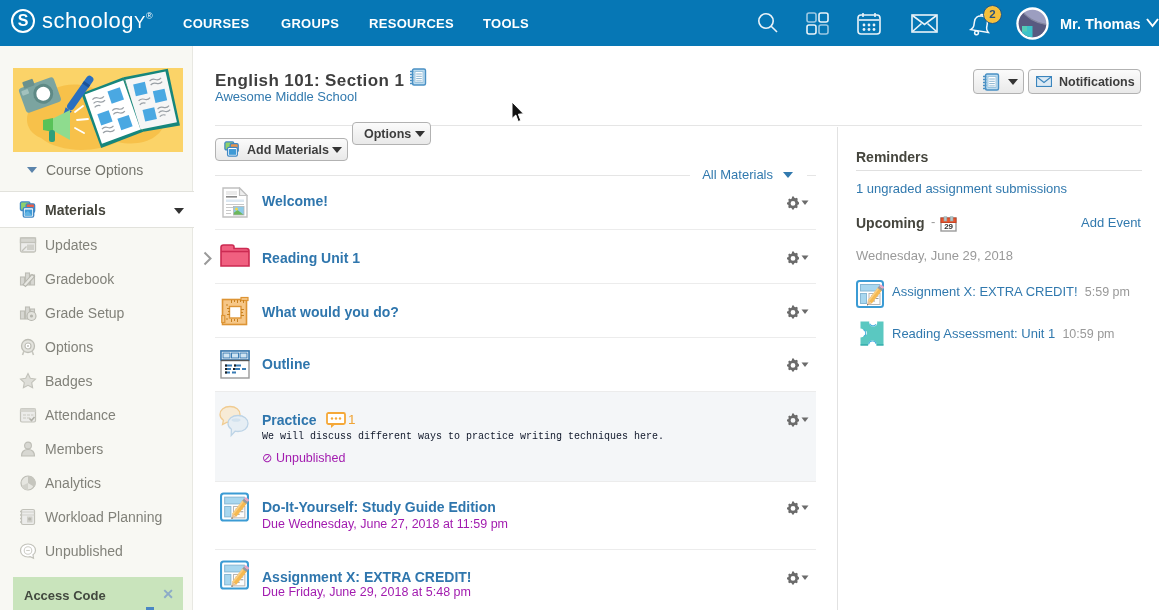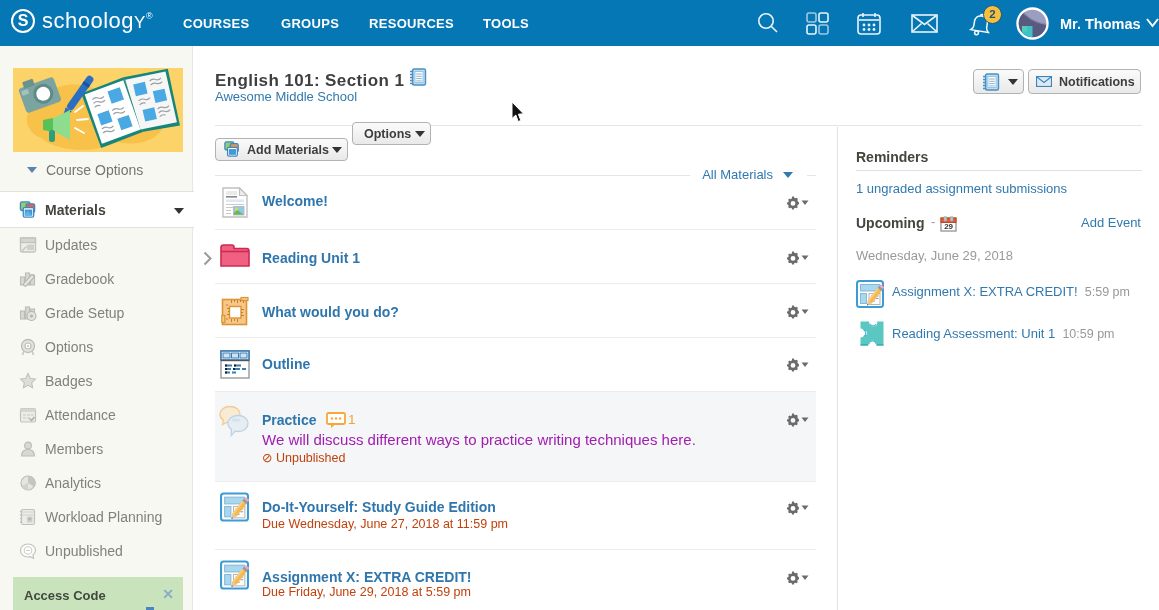--- a/index.html
+++ b/index.html
@@ -34,22 +34,22 @@
 .btn svg { flex-shrink:0; }
 .btn .car { width:0; height:0; border-left:5px solid transparent; border-right:5px solid transparent; border-top:6px solid #333; margin-left:8px; }
 .allmat { position:absolute; left:0; top:129px; width:601px; height:1px; background:#e5e5e5; }
 .allmat-lbl { position:absolute; right:10px; top:121px; background:#fff; padding:0 14px 0 12px; font-size:13px; color:#3179ae; }
 .allmat-lbl .car { display:inline-block; width:0; height:0; border-left:5px solid transparent; border-right:5px solid transparent; border-top:6px solid #3179ae; margin-left:10px; vertical-align:1px; }
 .rows { position:absolute; left:0; top:129px; width:601px; }
 .row { position:relative; border-bottom:1px solid #ececec; }
 .row .icon { position:absolute; }
 .row .title { position:absolute; left:47px; font-size:14px; font-weight:bold; color:#2f76ad; }
 .row .gear { position:absolute; right:7px; }
-.row .desc { position:absolute; left:47px; font-size:15px; color:#a21caf; }
-.row .sub { position:absolute; left:47px; font-size:12.5px; color:#c2410c; }
+.row .desc { position:absolute; left:47px; font-size:10px; color:#0f172a;font-family:Liberation Mono, monospace; }
+.row .sub { position:absolute; left:47px; font-size:12.5px; color:#a21caf; }
 .expand { position:absolute; }
 .right { position:absolute; left:856px; top:46px; width:286px; }
 .vline { position:absolute; left:837px; top:127px; width:1px; height:483px; background:#e2e2e2; }
 .rhead { font-size:14px; font-weight:bold; color:#45453d; }
 .rlink { font-size:13px; color:#3179ae; }
 .gray { color:#999; }
 </style>
 </head>
 <body>
 <div class="hdr">
@@ -454,21 +454,21 @@
       <div class="gear" style="top:19px;"><svg width="22" height="14" viewBox="0 0 22 14">
             <use href="#gear" transform="translate(0,0.5)"></use>
             <path d="M14.5 4.5 h7 l-3.5 4.5 Z" fill="#6b6b6b"></path>
           </svg></div>
     </div>
     <div class="row" style="height:68px; border-bottom:none;">
       <svg class="icon" style="left:5px;top:10px;" width="29" height="30" viewBox="0 0 28 28">
           <use href="#assign"></use>
         </svg>
       <div class="title" style="top:19px;">Assignment X: EXTRA CREDIT!</div>
-      <div class="sub" style="top:35px;">Due Friday, June 29, 2018 at 5:59 pm</div>
+      <div class="sub" style="top:35px;">Due Friday, June 29, 2018 at 5:48 pm</div>
       <div class="gear" style="top:21px;"><svg width="22" height="14" viewBox="0 0 22 14">
             <use href="#gear" transform="translate(0,0.5)"></use>
             <path d="M14.5 4.5 h7 l-3.5 4.5 Z" fill="#6b6b6b"></path>
           </svg></div>
     </div>
   </div>
 </div>
 <div class="vline"></div>
 <div class="right">
   <div class="btn" style="left:117px; top:23px; width:51px; height:25px; padding:0 8px;">

